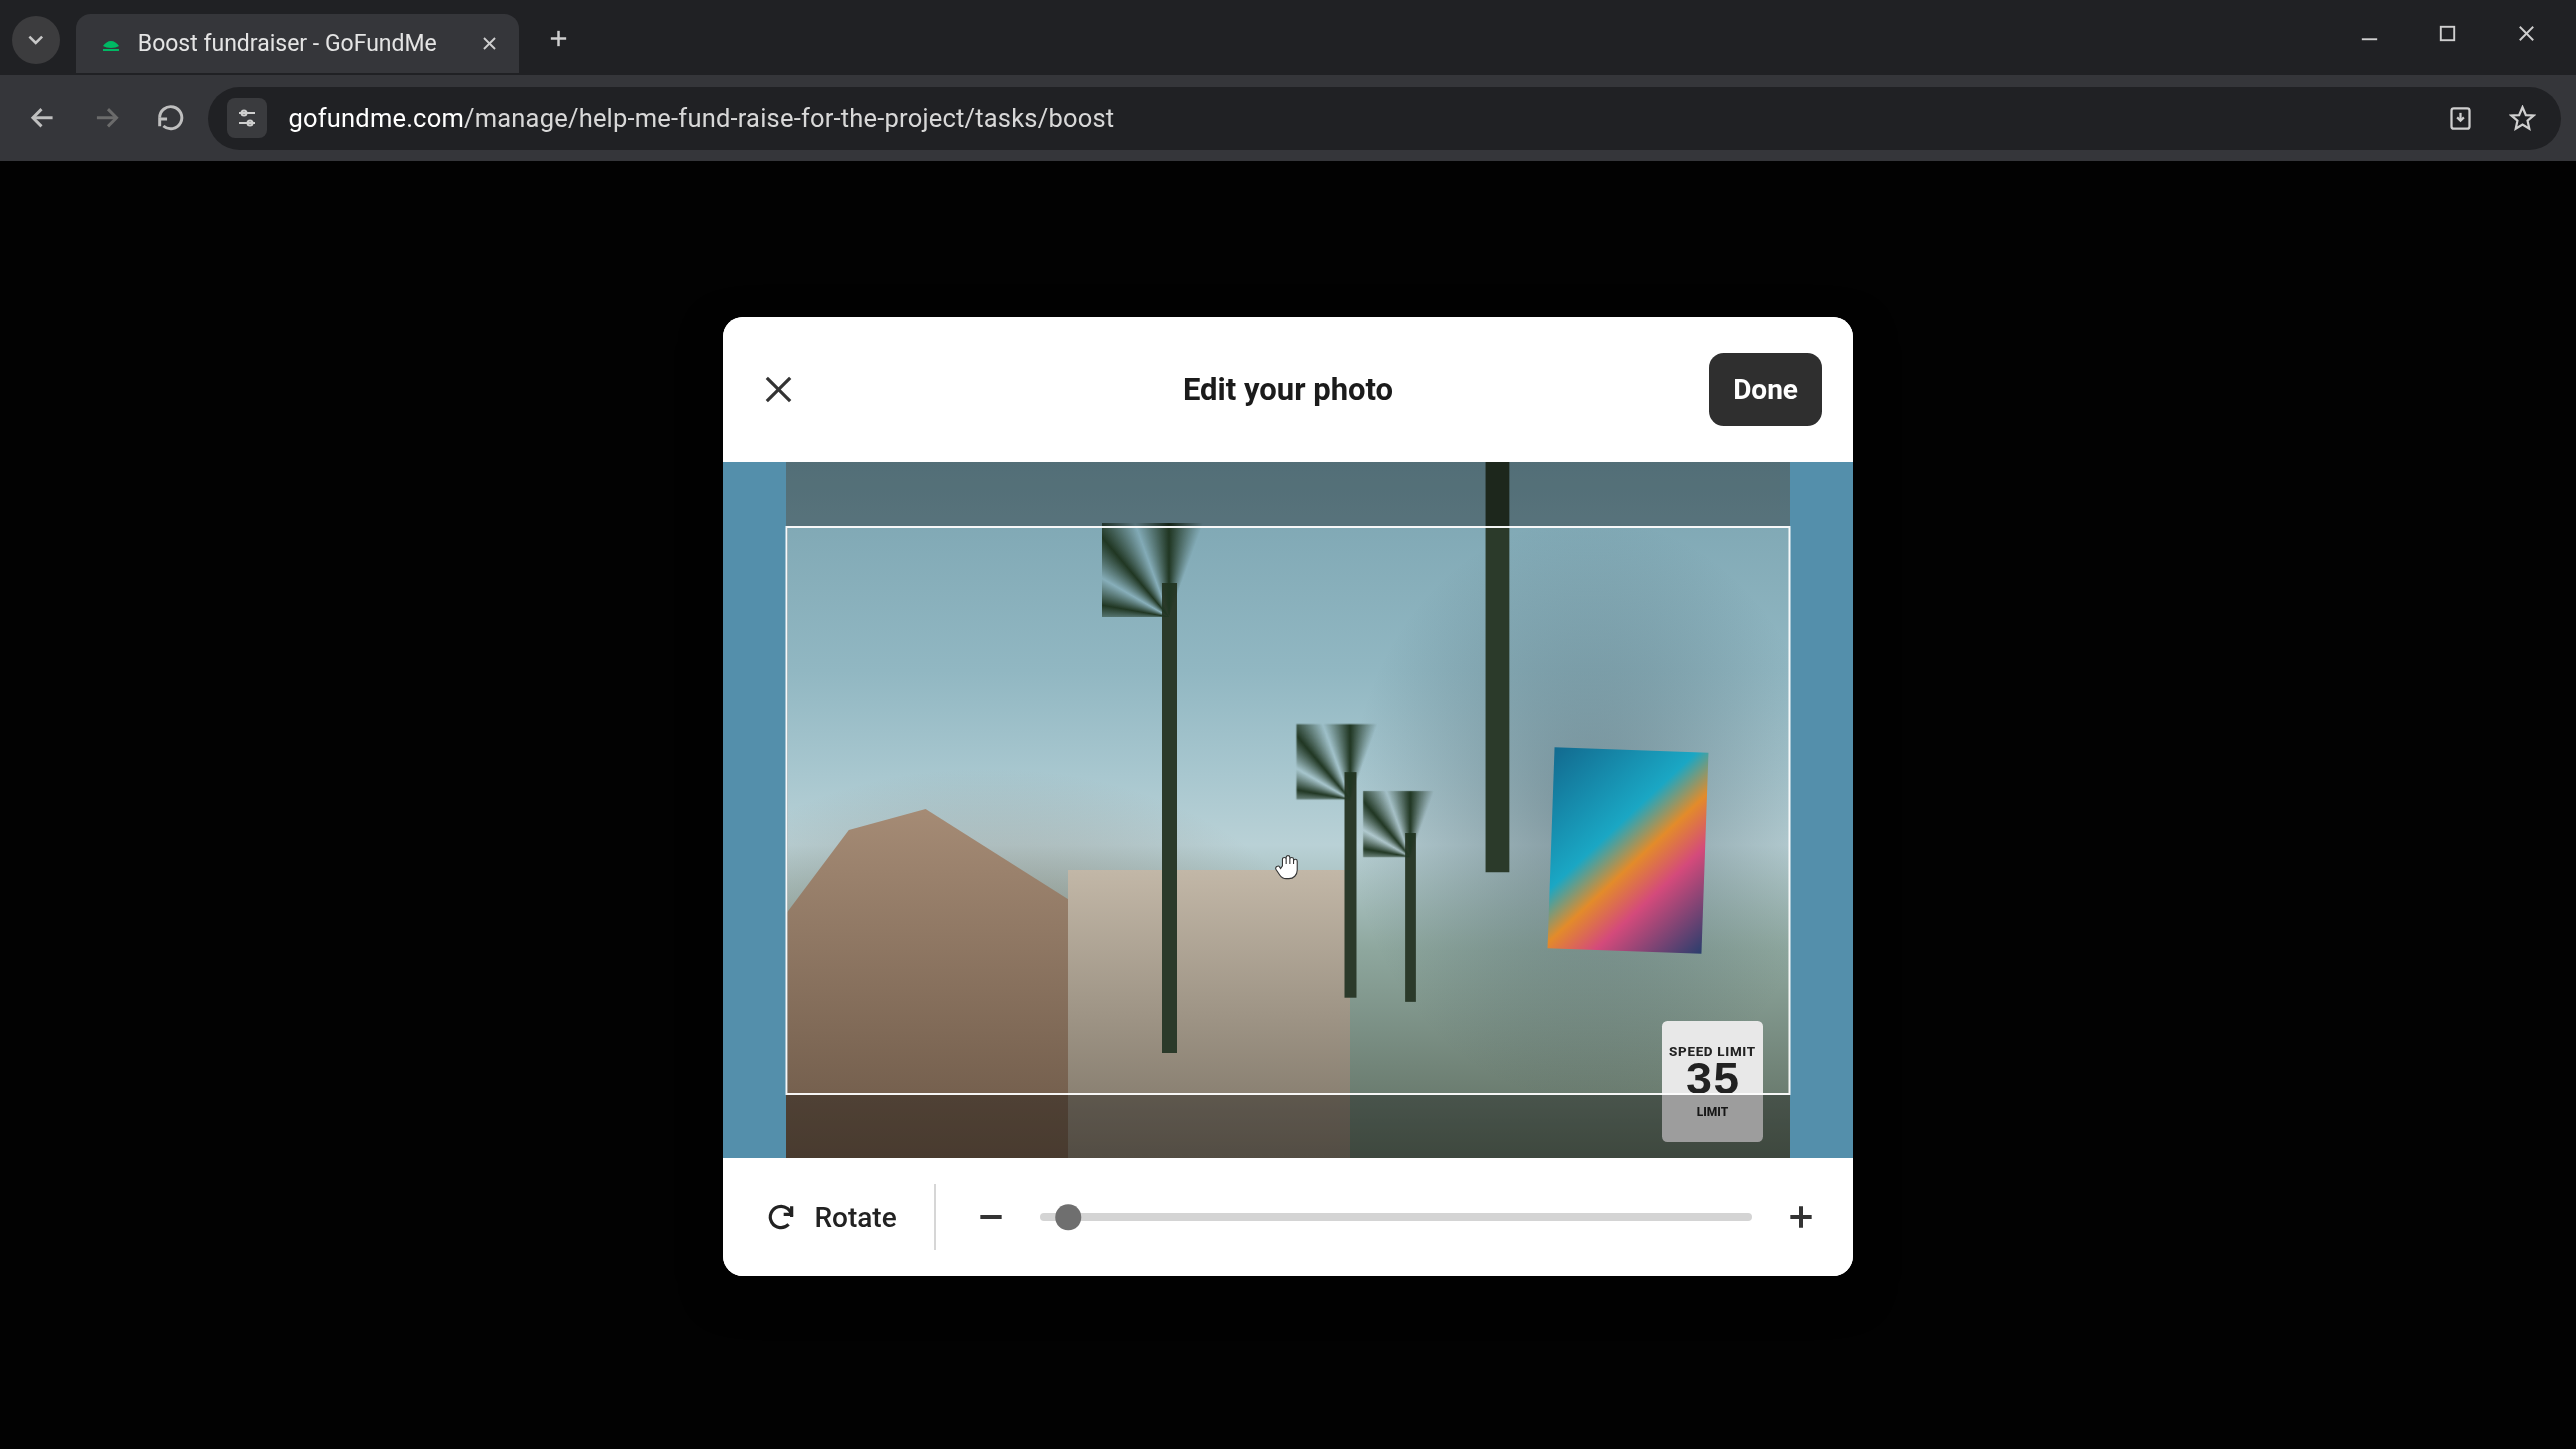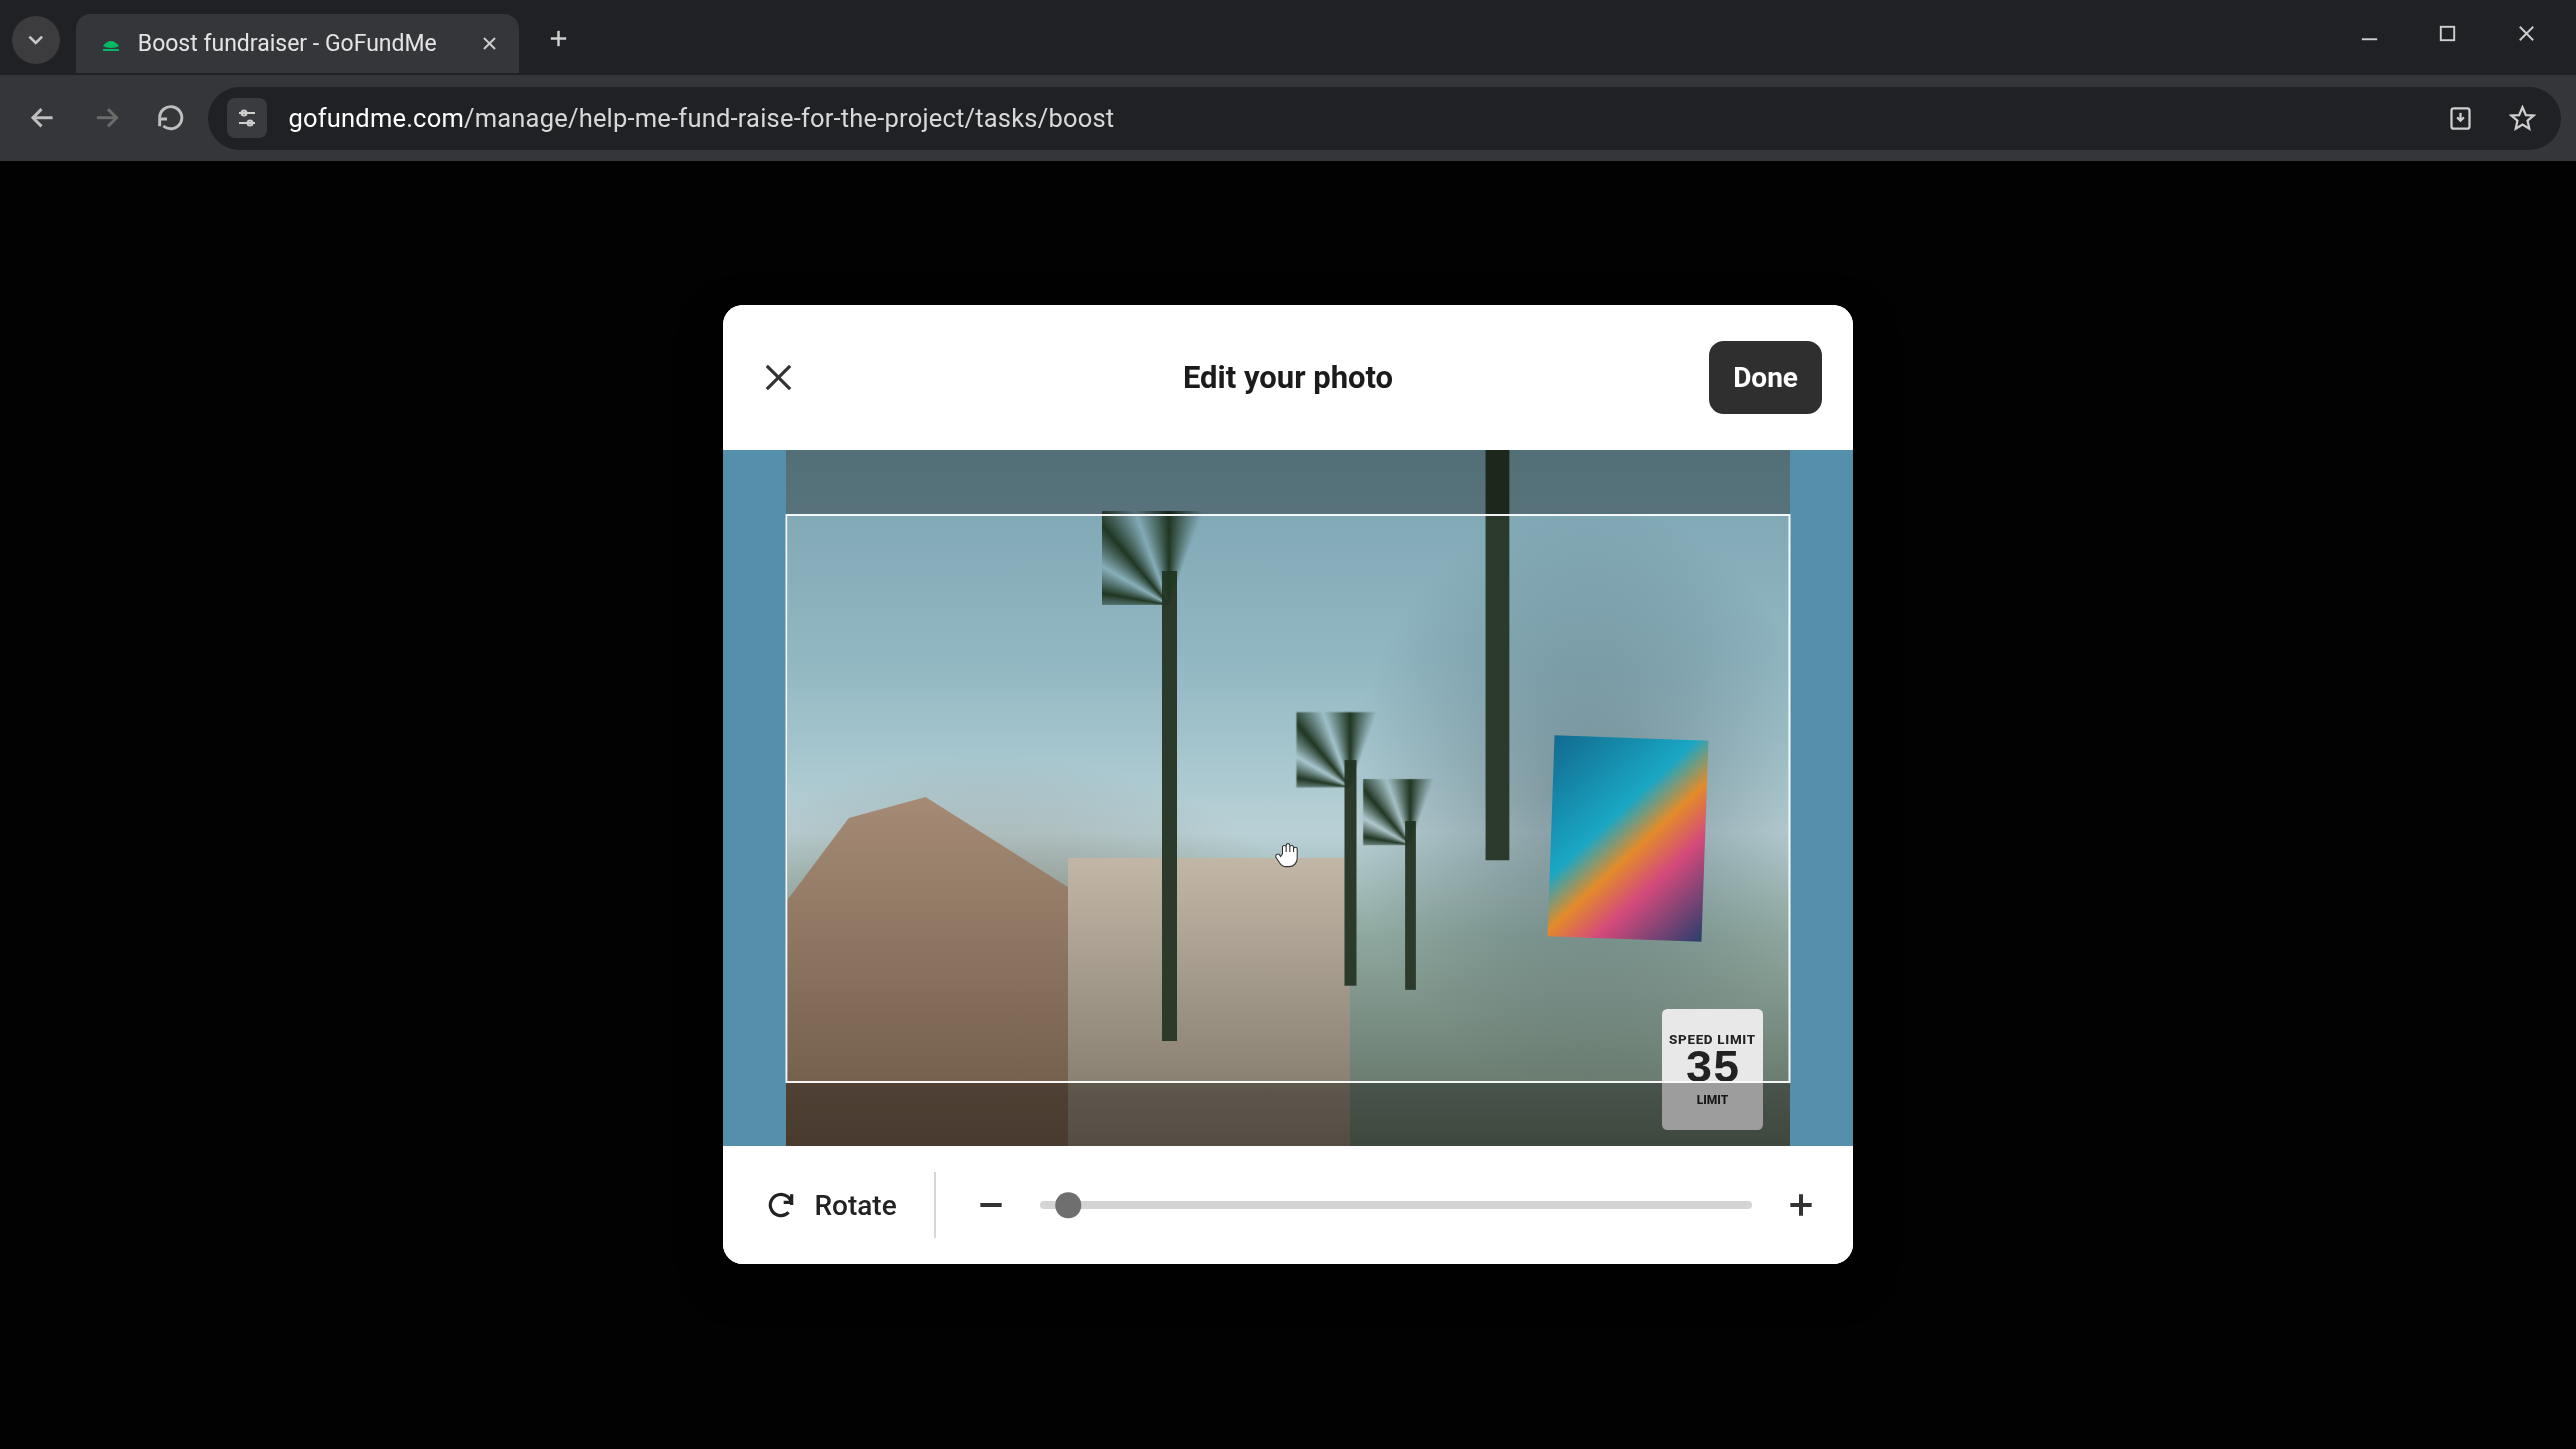--- a/index.html
+++ b/index.html
@@ -177,21 +177,21 @@
   }
 
   .modal-backdrop {
     position: absolute;
     inset: 0;
     background: rgba(0,0,0,0.8);
   }
 
   .modal {
     position: absolute;
-    top: 144px;
+    top: 156px;
     left: 50%;
     transform: translateX(-50%);
     width: 1130px;
     border-radius: 20px;
     overflow: hidden;
     background: #ffffff;
     box-shadow: 0 16px 40px rgba(0,0,0,0.5);
   }
 
   .modal-header {

